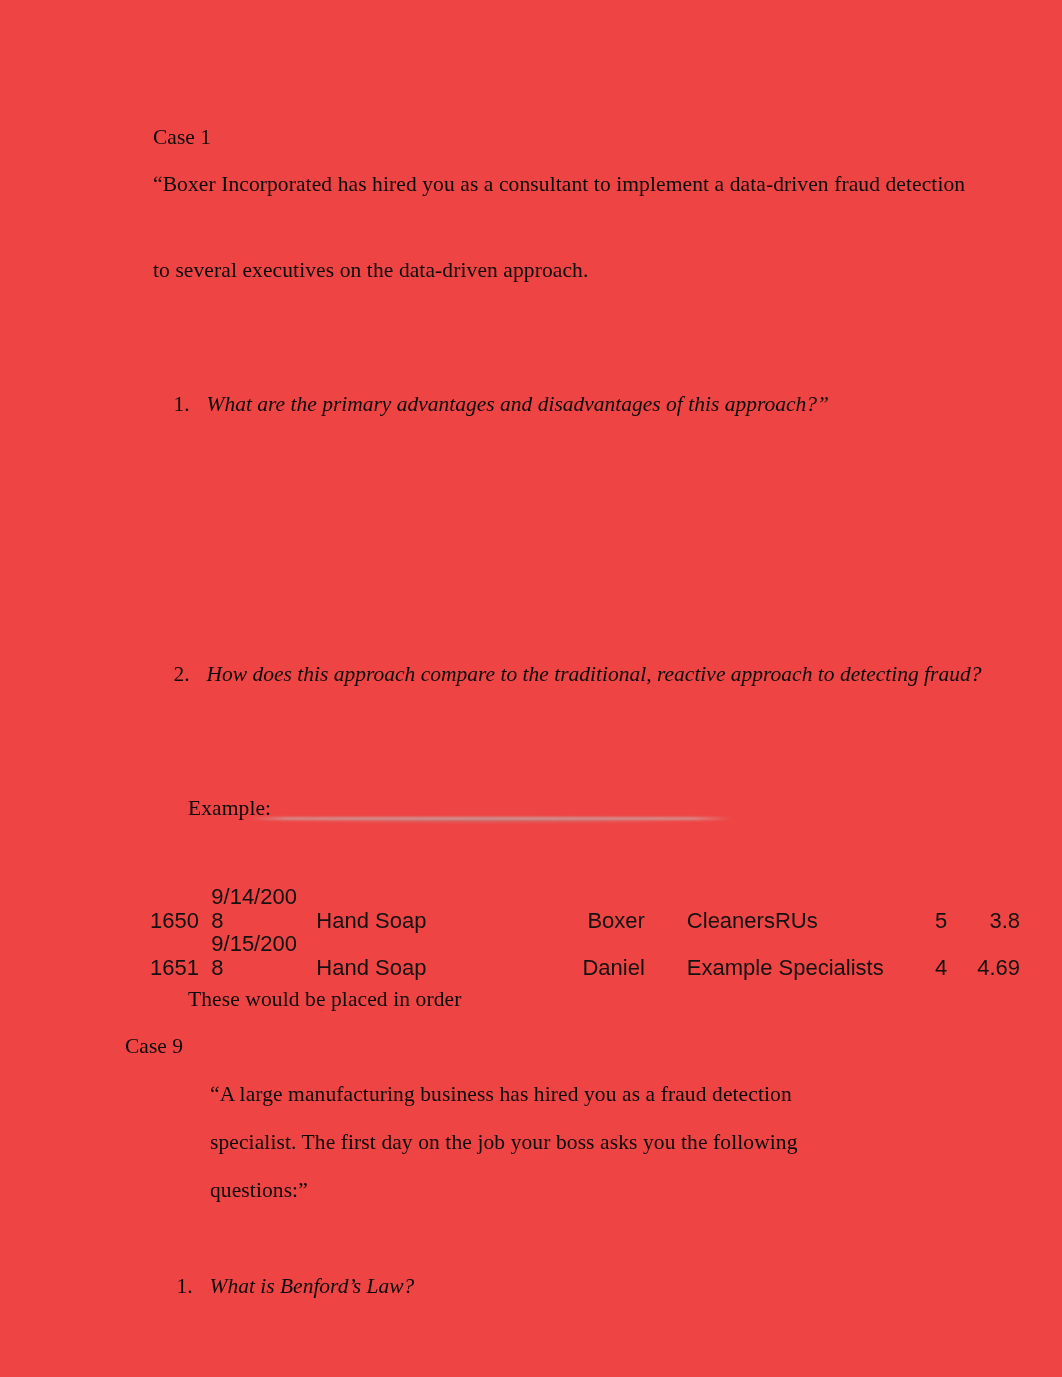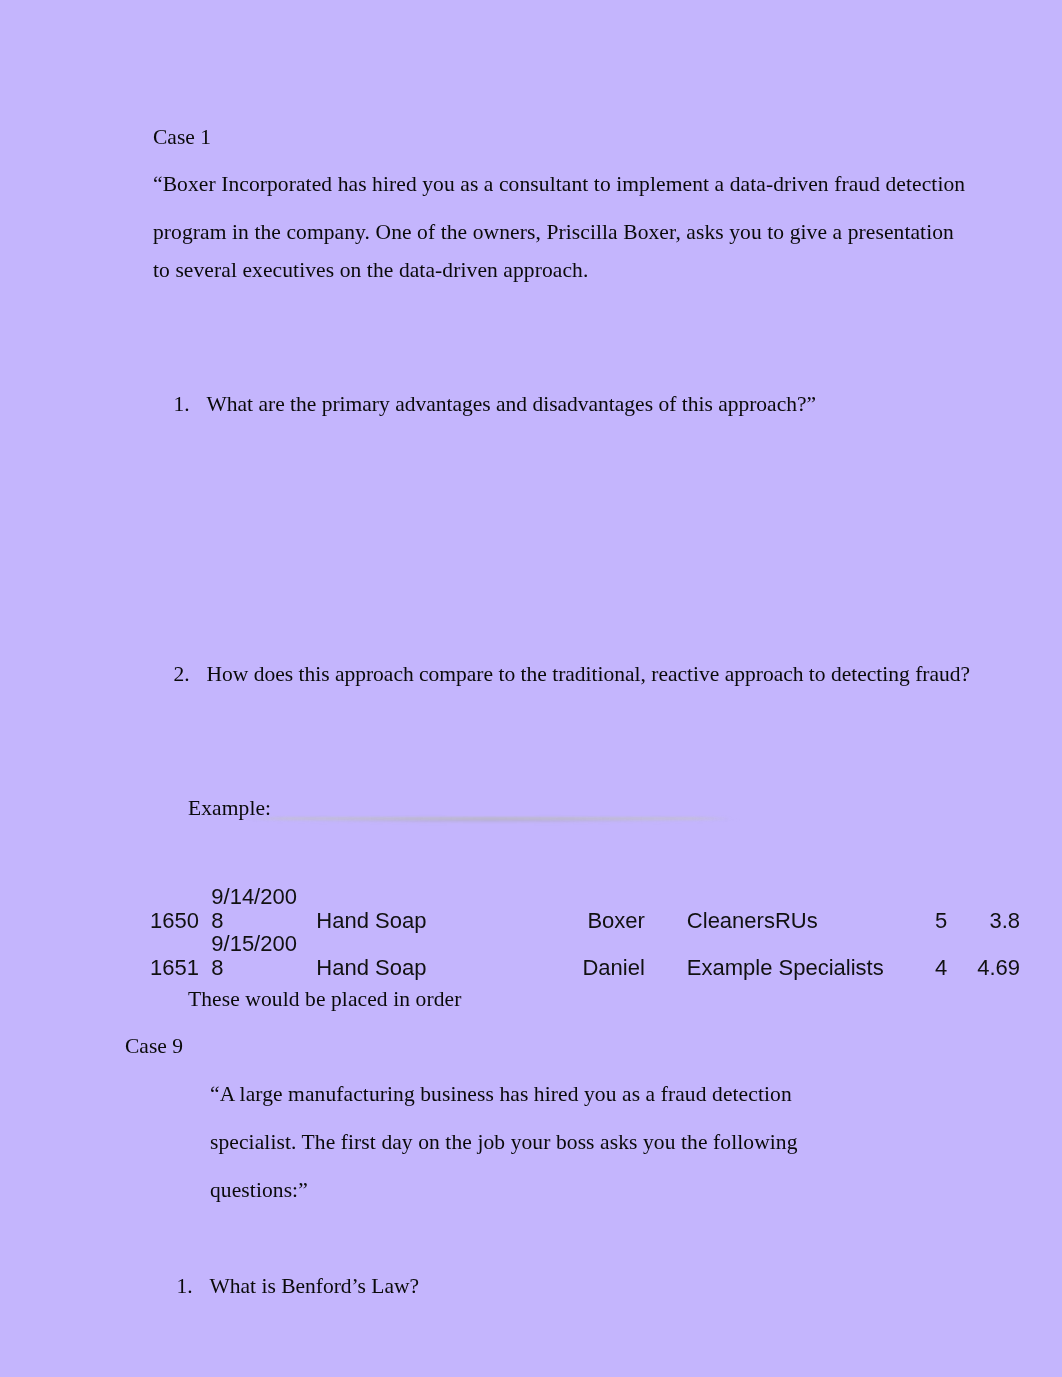--- a/index.html
+++ b/index.html
@@ -14,21 +14,21 @@
     overflow: hidden;
     font-family: "Liberation Serif", "DejaVu Serif", serif;
     color: #000000;
     -webkit-font-smoothing: antialiased;
   }
 
   .page {
     position: relative;
     width: 1062px;
     height: 1377px;
-    background: #c4b5fd;
+    background: #ef4444;
   }
 
   
   .serif-line {
     position: absolute;
     font-family: "Liberation Serif", "DejaVu Serif", serif;
     font-size: 21.5px;
     line-height: 28px;
     color: #0a0a0a;
     white-space: pre;
@@ -54,20 +54,21 @@
     color: #0a0a0a;
     white-space: pre;
   }
   .list-item .marker {
     display: inline-block;
     width: 33px;
     white-space: pre;
   }
   .list-item .list-text {
     white-space: pre;
+    font-style: italic;
   }
 
   
   .divider-band {
     position: absolute;
     left: 236px;
     top: 814px;
     width: 508px;
     height: 10px;
     background:
@@ -129,21 +130,20 @@
 </style>
 </head>
 <body>
 
 <div class="page">
 
   <div class="heading-case" style="left:153px; top:123px;">Case 1</div>
 
   <div class="serif-line" style="left:153px; top:170px;">“Boxer Incorporated has hired you as a consultant to implement a data-driven fraud detection</div>
 
-  <div class="serif-line" style="left:153px; top:218px;">program in the company. One of the owners, Priscilla Boxer, asks you to give a presentation</div>
 
   <div class="serif-line" style="left:153px; top:256px;">to several executives on the data-driven approach.</div>
 
   <div class="list-item" style="left:152px; top:362px;">
     <span class="marker">1.</span><span class="list-text">What are the primary advantages and disadvantages of this approach?”</span>
   </div>
 
   <div class="list-item" style="left:152px; top:632px;">
     <span class="marker">2.</span><span class="list-text">How does this approach compare to the traditional, reactive approach to detecting fraud?</span>
   </div>

